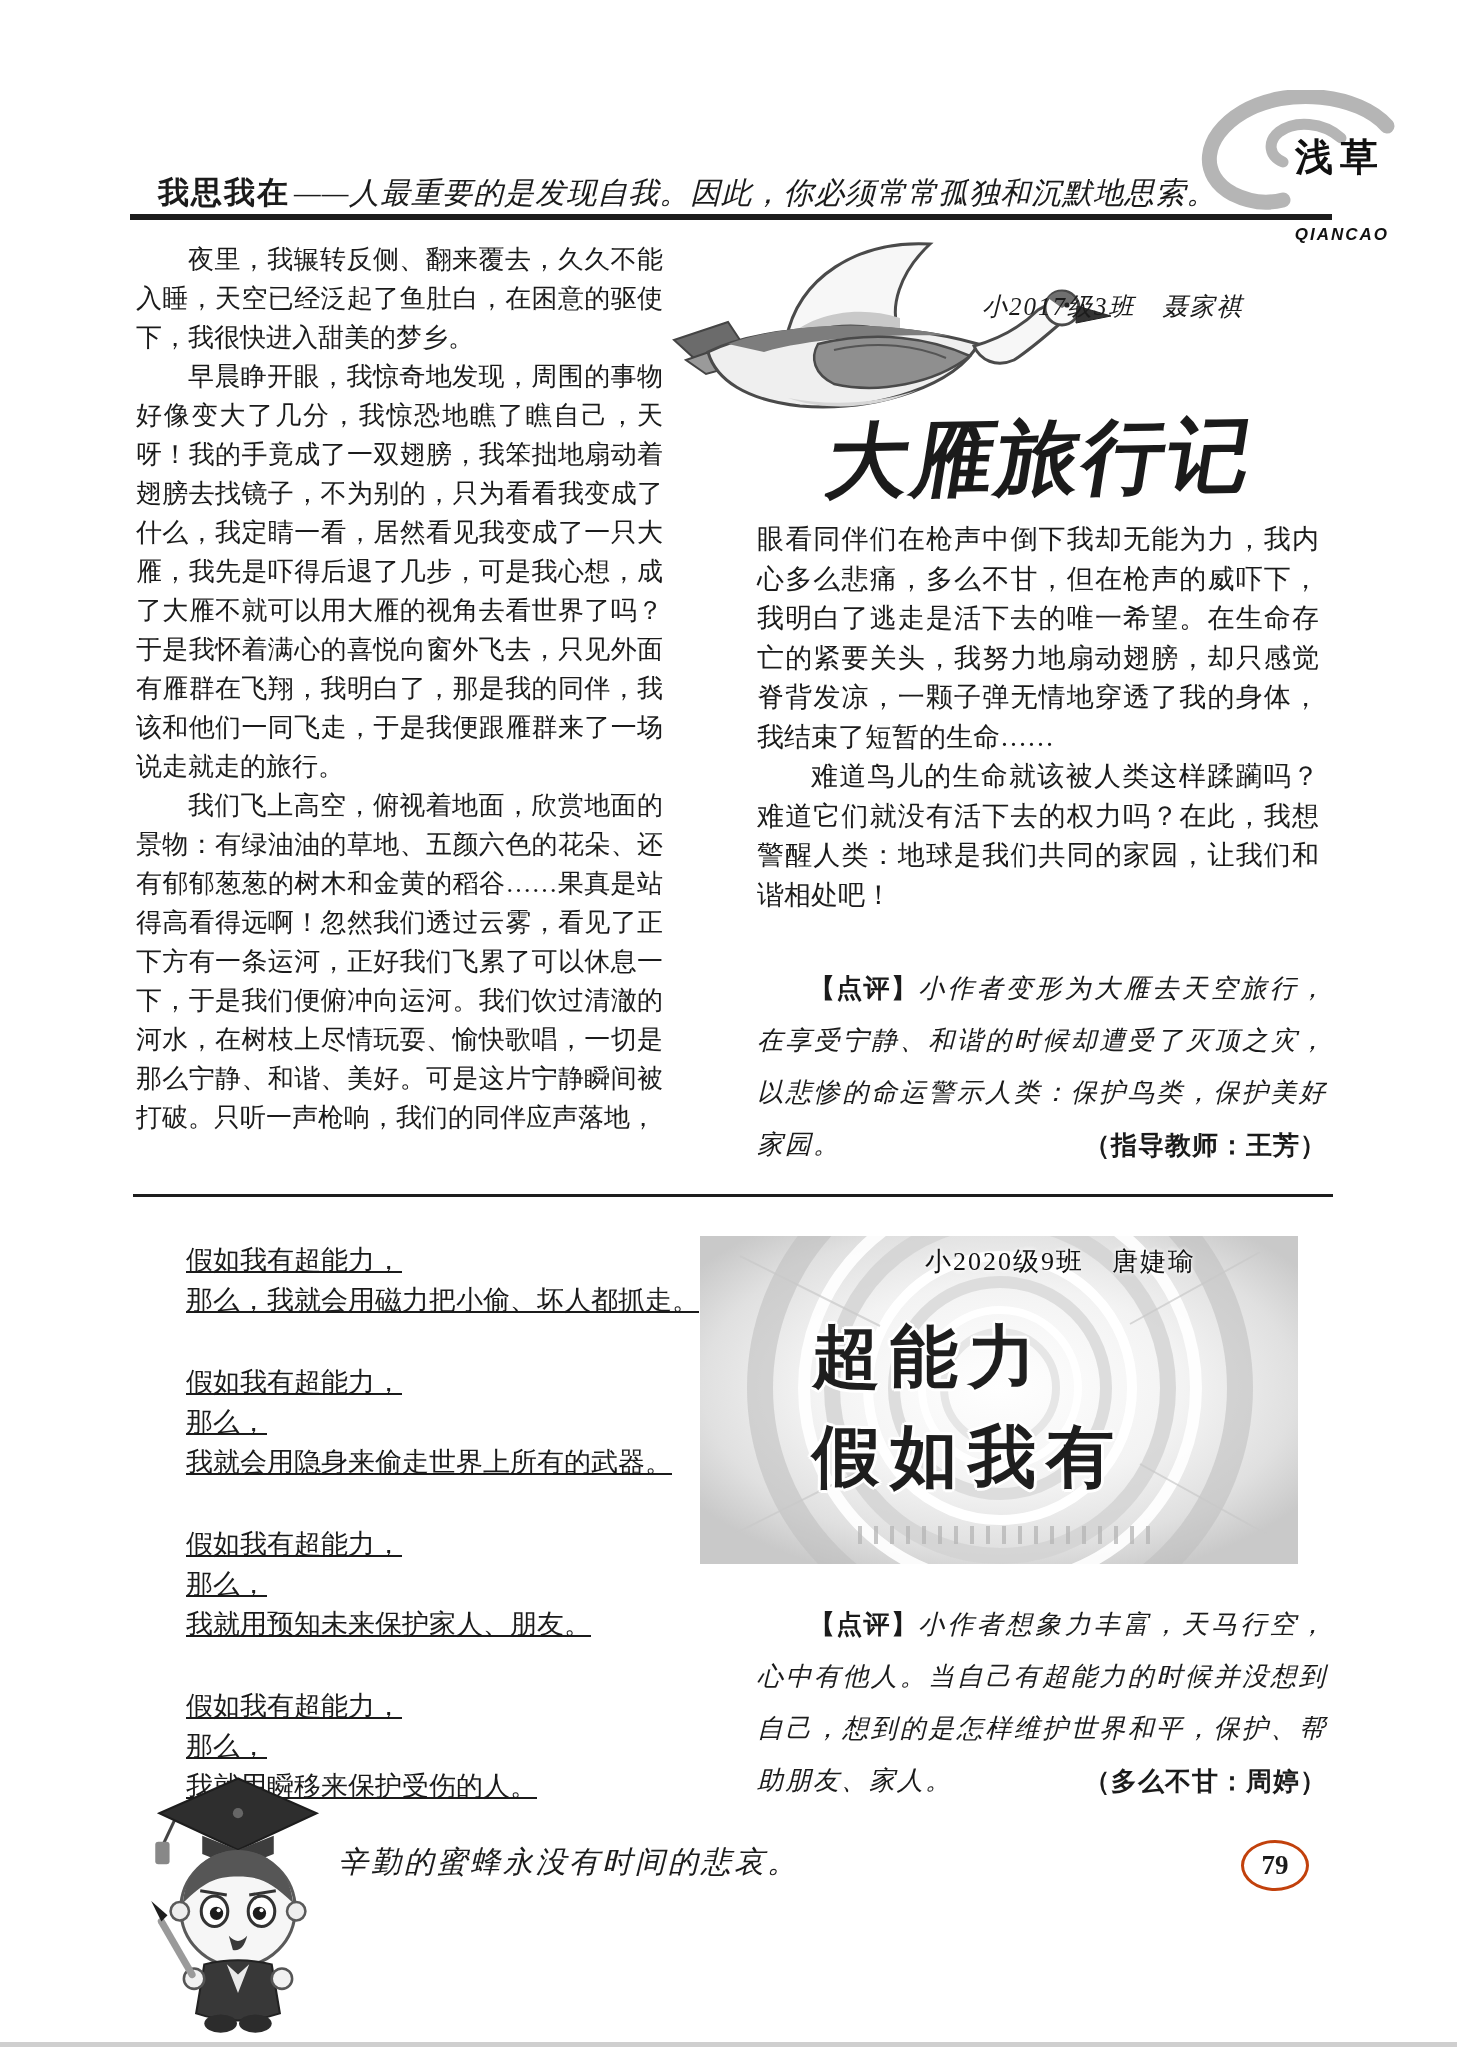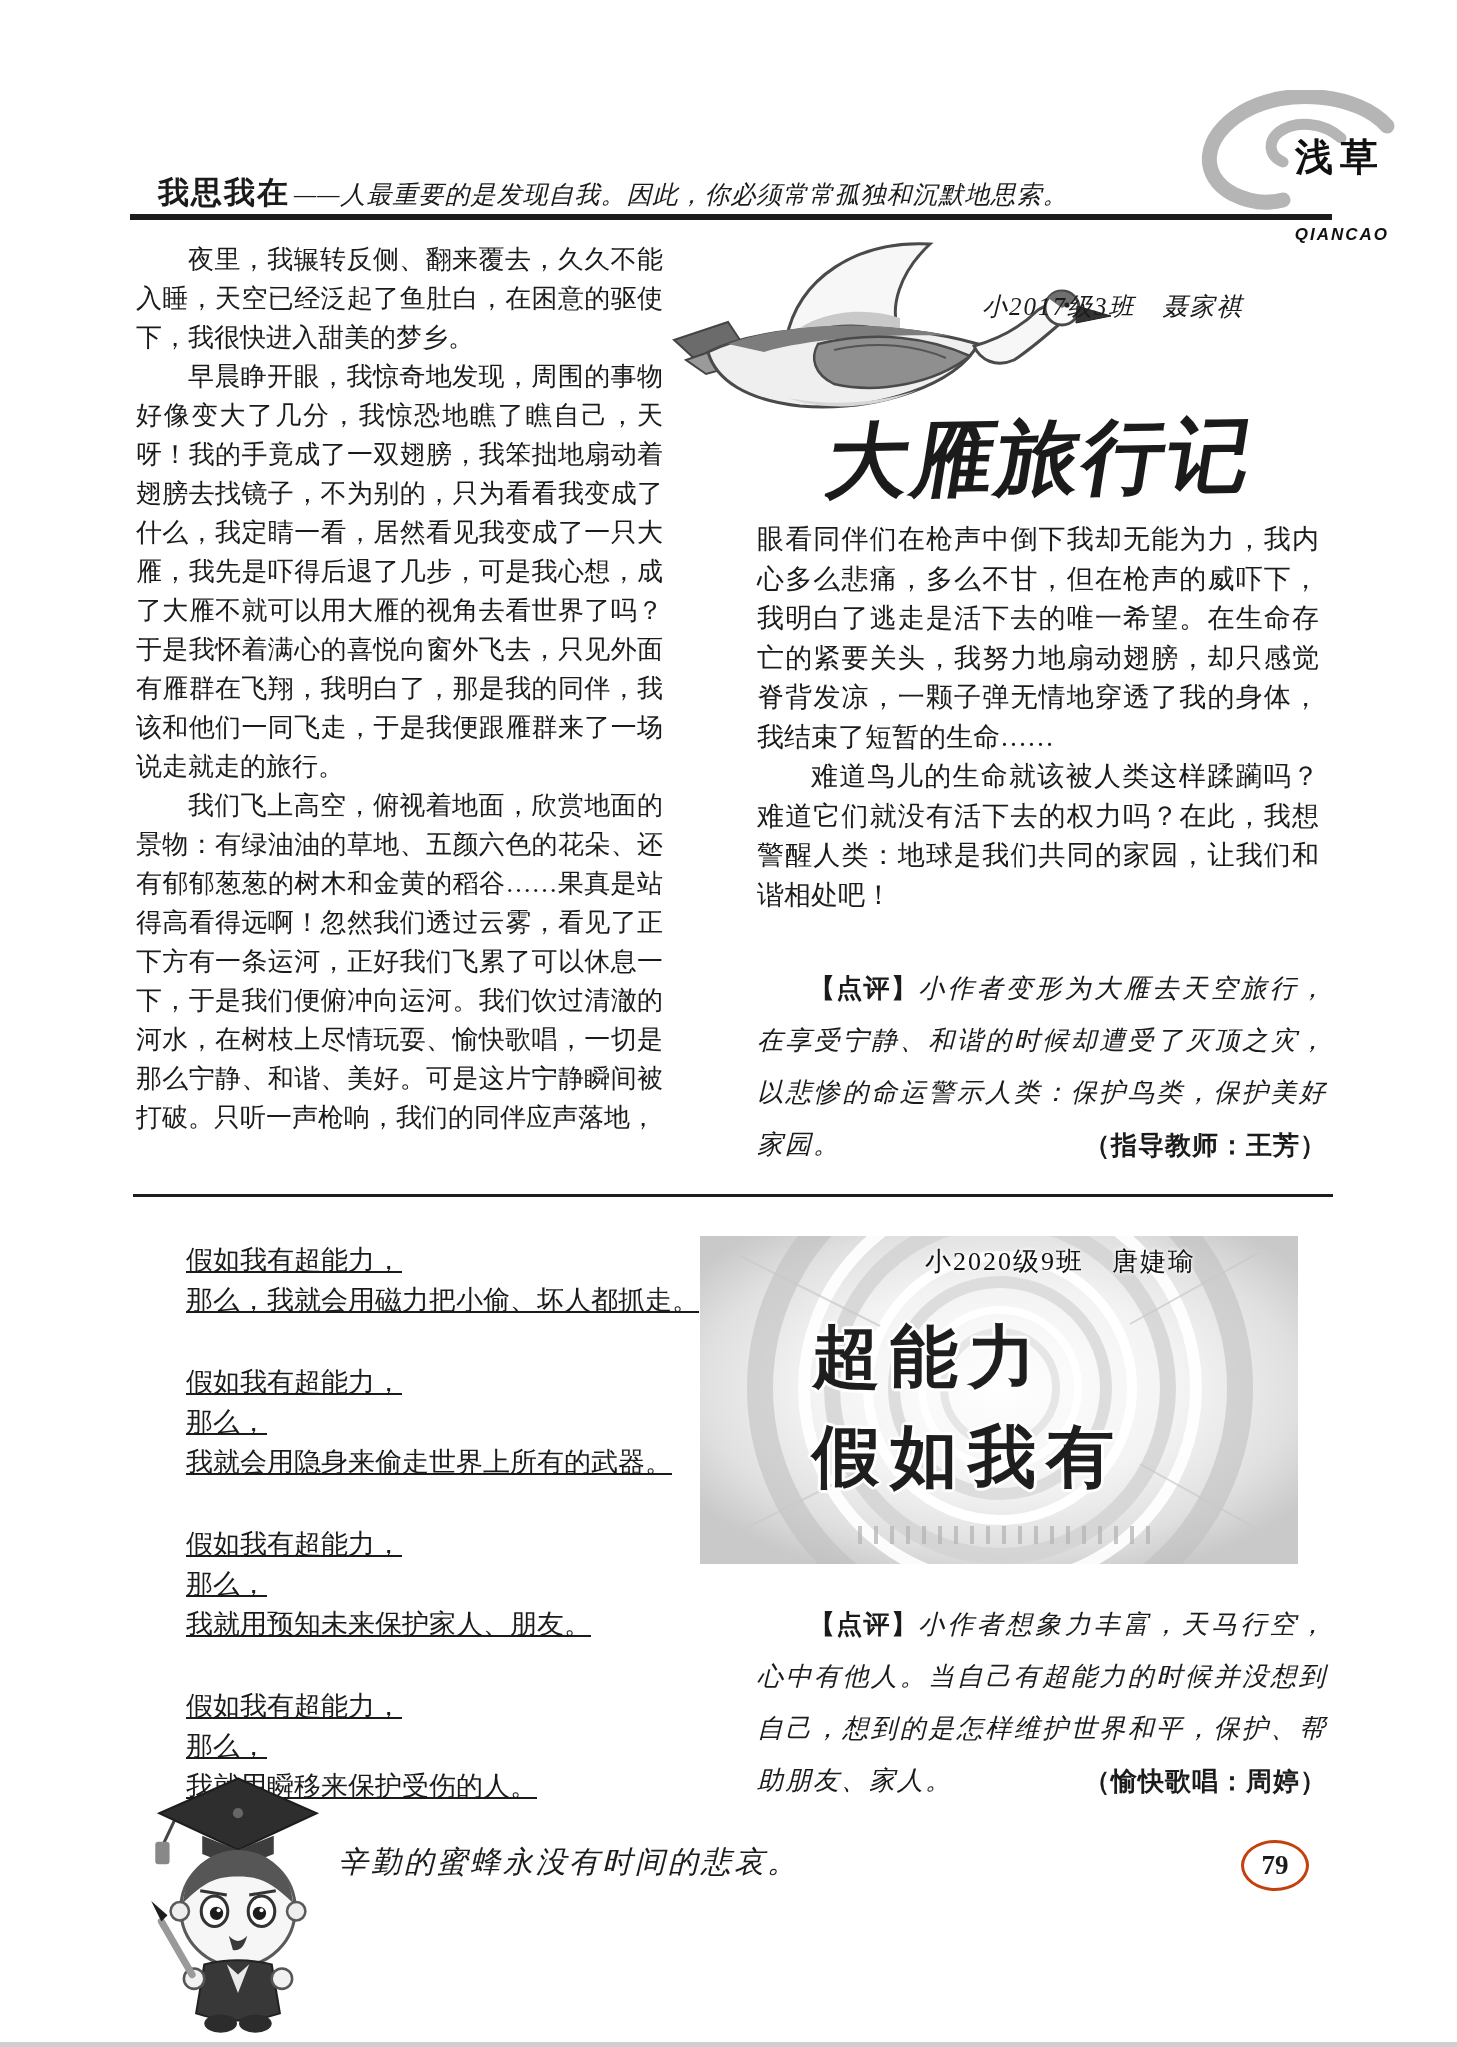--- a/index.html
+++ b/index.html
@@ -3,21 +3,21 @@
 <meta charset="utf-8">
 <style>
   html,body{margin:0;padding:0;background:#9a9a9a;}
   .page{position:relative;width:1457px;height:2047px;margin:0 auto;background:#ffffff;
         overflow:hidden;color:#1b1b1b;font-family:"Liberation Serif","DejaVu Serif",serif;}
 
   
   .header-text{position:absolute;left:158px;top:172px;white-space:nowrap;display:flex;align-items:baseline;}
   .section-title{font-family:"Liberation Sans","DejaVu Sans",sans-serif;font-weight:900;
                  font-size:31px;letter-spacing:2px;}
-  .section-motto{font-style:italic;font-size:25px;letter-spacing:1px;margin-left:4px;}
+  .section-motto{font-style:italic;font-size:30px;letter-spacing:1px;margin-left:4px;}
   .header-rule{position:absolute;left:130px;top:214px;width:1202px;height:6px;background:#1d1d1d;}
 
   .logo{position:absolute;left:1189px;top:90px;width:208px;height:122px;}
   .logo svg{position:absolute;left:0;top:0;width:100%;height:100%;}
   .logo-cn{position:absolute;right:12px;top:42px;font-weight:900;font-size:38px;letter-spacing:7px;
            font-family:"DejaVu Serif",serif;color:#111;}
   .logo-en{position:absolute;right:8px;top:88px;font-family:"Liberation Sans",sans-serif;
            font-style:italic;font-weight:bold;font-size:17px;letter-spacing:2px;color:#111;margin-top:47px;}
 
   
@@ -177,21 +177,21 @@
     </svg>
     <div class="photo-author">小2020级9班　唐婕瑜</div>
     <div class="photo-title">
       <div>超能力</div>
       <div>假如我有</div>
     </div>
   </div>
 
   <div class="comment-block comment-2">
     <p><span class="comment-label">【点评】</span><span>小作者想象力丰富，天马行空，心中有他人。当自己有超能力的时候并没想到自己，想到的是怎样维护世界和平，保护、帮助朋友、家人。</span></p>
-    <span class="teacher">（愉快歌唱：周婷）</span>
+    <span class="teacher">（多么不甘：周婷）</span>
   </div>
 
   <svg class="mascot" viewBox="0 0 190 280">
     <line x1="38" y1="52" x2="22" y2="86" stroke="#444" stroke-width="3"></line>
     <rect x="14" y="84" width="14" height="22" rx="3" fill="#888"></rect>
     <polygon points="18,56 95,22 172,56 95,92" fill="#2e2e2e" stroke="#1d1d1d" stroke-width="2"></polygon>
     <path d="M60,78 L95,92 L130,78 L130,96 Q95,112 60,96 Z" fill="#3d3d3d"></path>
     <circle cx="95" cy="56" r="5" fill="#666"></circle>
     <circle cx="95" cy="150" r="56" fill="#f6f6f6" stroke="#5a5a5a" stroke-width="3"></circle>
     <path d="M41,144 C44,110 70,92 95,92 C120,92 146,110 149,144 C128,124 118,118 95,118 C72,118 62,124 41,144 Z" fill="#565656"></path>

